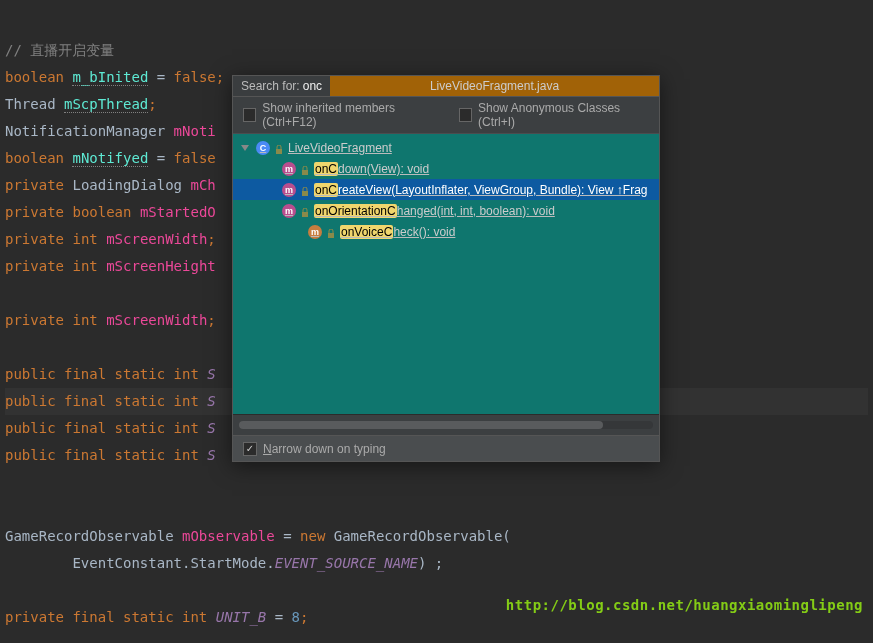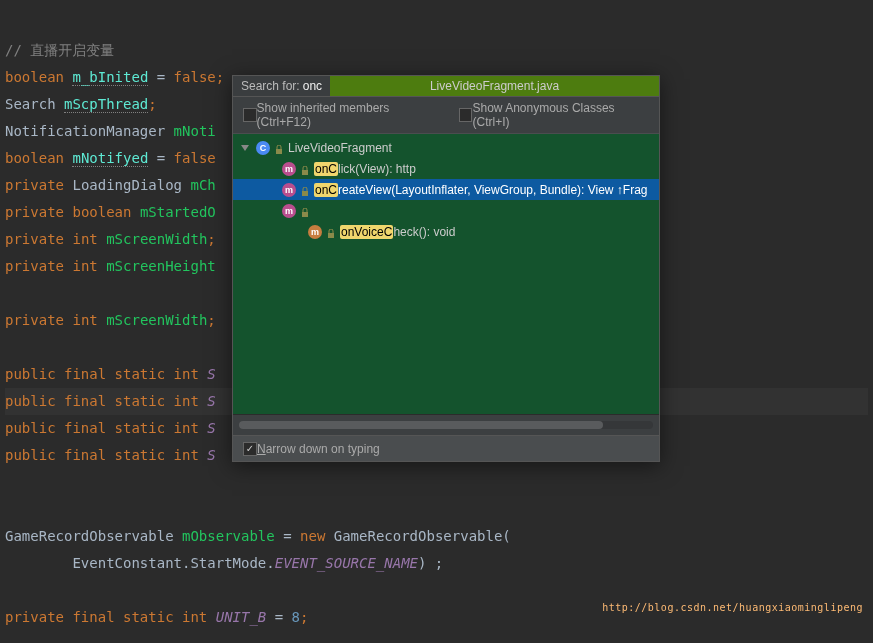--- a/index.html
+++ b/index.html
@@ -15,21 +15,21 @@
 }
 
 .editor {
   padding: 10px 5px;
   line-height: 27px;
   white-space: pre;
 }
 
 .comment { color: #808080; }
 .keyword { color: #cc7832; }
-.field { color: #22c55e; }
+.field { color: #ec4899; }
 .field-wavy { color: #5eead4; border-bottom: 1px dotted #808080; }
 .number { color: #6897bb; }
 .static-const { color: #9876aa; font-style: italic; }
 .highlight-line { background: #323232; display: inline-block; width: 100%; }
 .semi { color: #cc7832; }
 
 .popup {
   position: absolute;
   left: 232px;
   top: 75px;
@@ -37,21 +37,21 @@
   background: #3c3f41;
   border: 1px solid #555;
   box-shadow: 0 4px 20px rgba(0,0,0,0.5);
   font-family: "Segoe UI", sans-serif;
   font-size: 12px;
   color: #bbb;
 }
 
 .popup-header {
   display: flex;
-  background: #4d7c0f;
+  background: #a16207;
   border-bottom: 1px solid #555;
 }
 
 .search-for {
   background: #3a3d3f;
   padding: 3px 8px;
   color: #bbb;
 }
 
 .search-term { color: #eee; padding-left: 3px; }
@@ -68,40 +68,42 @@
   gap: 18px;
   padding: 4px 10px;
   background: #3c3f41;
   border-bottom: 1px solid #4a4d4f;
   align-items: center;
 }
 
 .checkbox {
   display: inline-flex;
   align-items: center;
+  gap: 6px;
   color: #aaa;
   cursor: pointer;
 }
 
 .checkbox .box {
   width: 14px;
   height: 14px;
   border: 1px solid #666;
   background: #2b2b2b;
   display: inline-flex;
   align-items: center;
   justify-content: center;
   font-size: 10px;
   color: #ccc;
 }
 
 .tree {
   padding: 3px 0 10px 0;
-  background: #14532d;
+  background: #0f766e;
   min-height: 280px;
+  text-decoration: underline;
 }
 
 .tree-row {
   display: flex;
   align-items: center;
   gap: 5px;
   padding: 2px 8px;
   height: 21px;
 }
 
@@ -180,35 +182,36 @@
 .footer {
   background: #4a4d4f;
   padding: 5px 10px;
   border-top: 1px solid #555;
 }
 
 .watermark {
   position: absolute;
   right: 10px;
   bottom: 30px;
-  color: #fdba74;
+  color: #84cc16;
   font-family: monospace;
-  font-size: 10px;
+  font-size: 14px;
   letter-spacing: 0.5px;
+  font-weight: bold;
 }
 
 .underline-char { text-decoration: underline; }
 </style>
 </head>
 <body>
 
 <div class="editor">
 <span class="comment">// 直播开启变量</span>
 <span><span class="keyword">boolean</span> <span class="field-wavy">m_bInited</span><span> = </span><span class="keyword">false</span><span class="semi">;</span></span>
-<span><span>Search</span> <span class="field-wavy">mScpThread</span><span class="semi">;</span></span>
+<span><span>Thread</span> <span class="field-wavy">mScpThread</span><span class="semi">;</span></span>
 <span><span>NotificationManager</span> <span class="field">mNoti</span></span>
 <span><span class="keyword">boolean</span> <span class="field-wavy">mNotifyed</span><span> = </span><span class="keyword">false</span></span>
 <span><span class="keyword">private</span> <span>LoadingDialog</span> <span class="field">mCh</span></span>
 <span><span class="keyword">private</span> <span class="keyword">boolean</span> <span class="field">mStartedO</span></span>
 <span><span class="keyword">private</span> <span class="keyword">int</span> <span class="field">mScreenWidth</span><span class="semi">;</span></span>
 <span><span class="keyword">private</span> <span class="keyword">int</span> <span class="field">mScreenHeight</span></span>
 
 <span><span class="keyword">private</span> <span class="keyword">int</span> <span class="field">mScreenWidth</span><span class="semi">;</span></span>
 
 <span><span class="keyword">public final static int </span><span class="static-const">S</span></span>
@@ -254,38 +257,39 @@
           </svg></span>
         <span><span class="rest">LiveVideoFragment</span></span>
       </div>
       <div class="tree-row indent-1">
         <span class="no-arrow"></span>
         <span class="icon-circle icon-method"></span>
         <span class="lock"><svg viewBox="0 0 8 9">
             <rect x="1" y="4" width="6" height="5" fill="#8a8a4a"></rect>
             <path d="M2 4 V2 a2 2 0 0 1 4 0 V4" fill="none" stroke="#8a8a4a" stroke-width="1"></path>
           </svg></span>
-        <span><span class="hl">onC</span><span class="rest">lick(View): http</span></span>
+        <span><span class="hl">onC</span><span class="rest">down(View): void</span></span>
       </div>
       <div class="tree-row indent-1 selected">
         <span class="no-arrow"></span>
         <span class="icon-circle icon-method"></span>
         <span class="lock"><svg viewBox="0 0 8 9">
             <rect x="1" y="4" width="6" height="5" fill="#8a8a4a"></rect>
             <path d="M2 4 V2 a2 2 0 0 1 4 0 V4" fill="none" stroke="#8a8a4a" stroke-width="1"></path>
           </svg></span>
         <span><span class="hl">onC</span><span class="rest-sel">reateView(LayoutInflater, ViewGroup, Bundle): View ↑Frag</span></span>
       </div>
       <div class="tree-row indent-1">
         <span class="no-arrow"></span>
         <span class="icon-circle icon-method"></span>
         <span class="lock"><svg viewBox="0 0 8 9">
             <rect x="1" y="4" width="6" height="5" fill="#8a8a4a"></rect>
             <path d="M2 4 V2 a2 2 0 0 1 4 0 V4" fill="none" stroke="#8a8a4a" stroke-width="1"></path>
           </svg></span>
+        <span><span class="hl">onOrientationC</span><span class="rest">hanged(int, int, boolean): void</span></span>
       </div>
       <div class="tree-row indent-2">
         <span class="no-arrow"></span>
         <span class="icon-circle icon-method-impl"></span>
         <span class="lock"><svg viewBox="0 0 8 9">
             <rect x="1" y="4" width="6" height="5" fill="#8a8a4a"></rect>
             <path d="M2 4 V2 a2 2 0 0 1 4 0 V4" fill="none" stroke="#8a8a4a" stroke-width="1"></path>
           </svg></span>
         <span><span class="hl">onVoiceC</span><span class="rest">heck(): void</span></span>
       </div>

